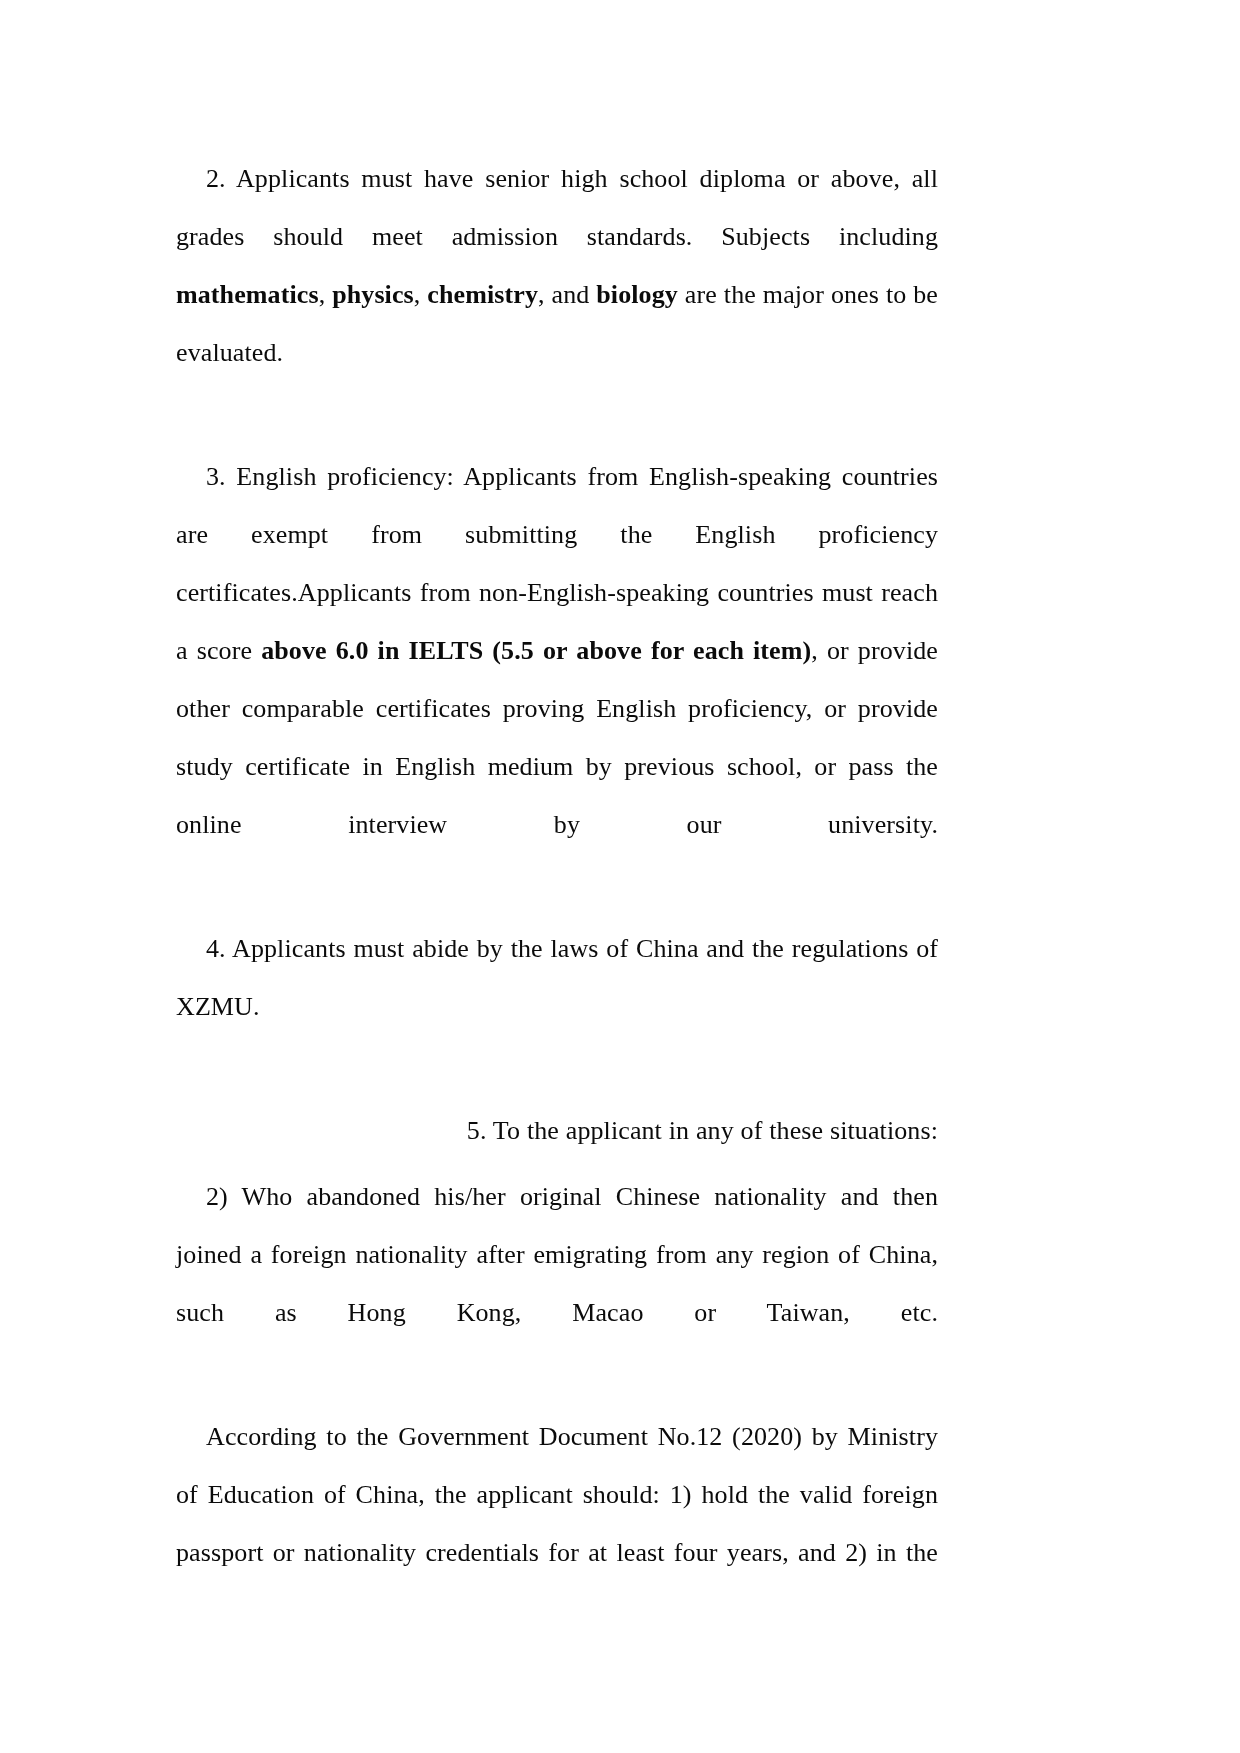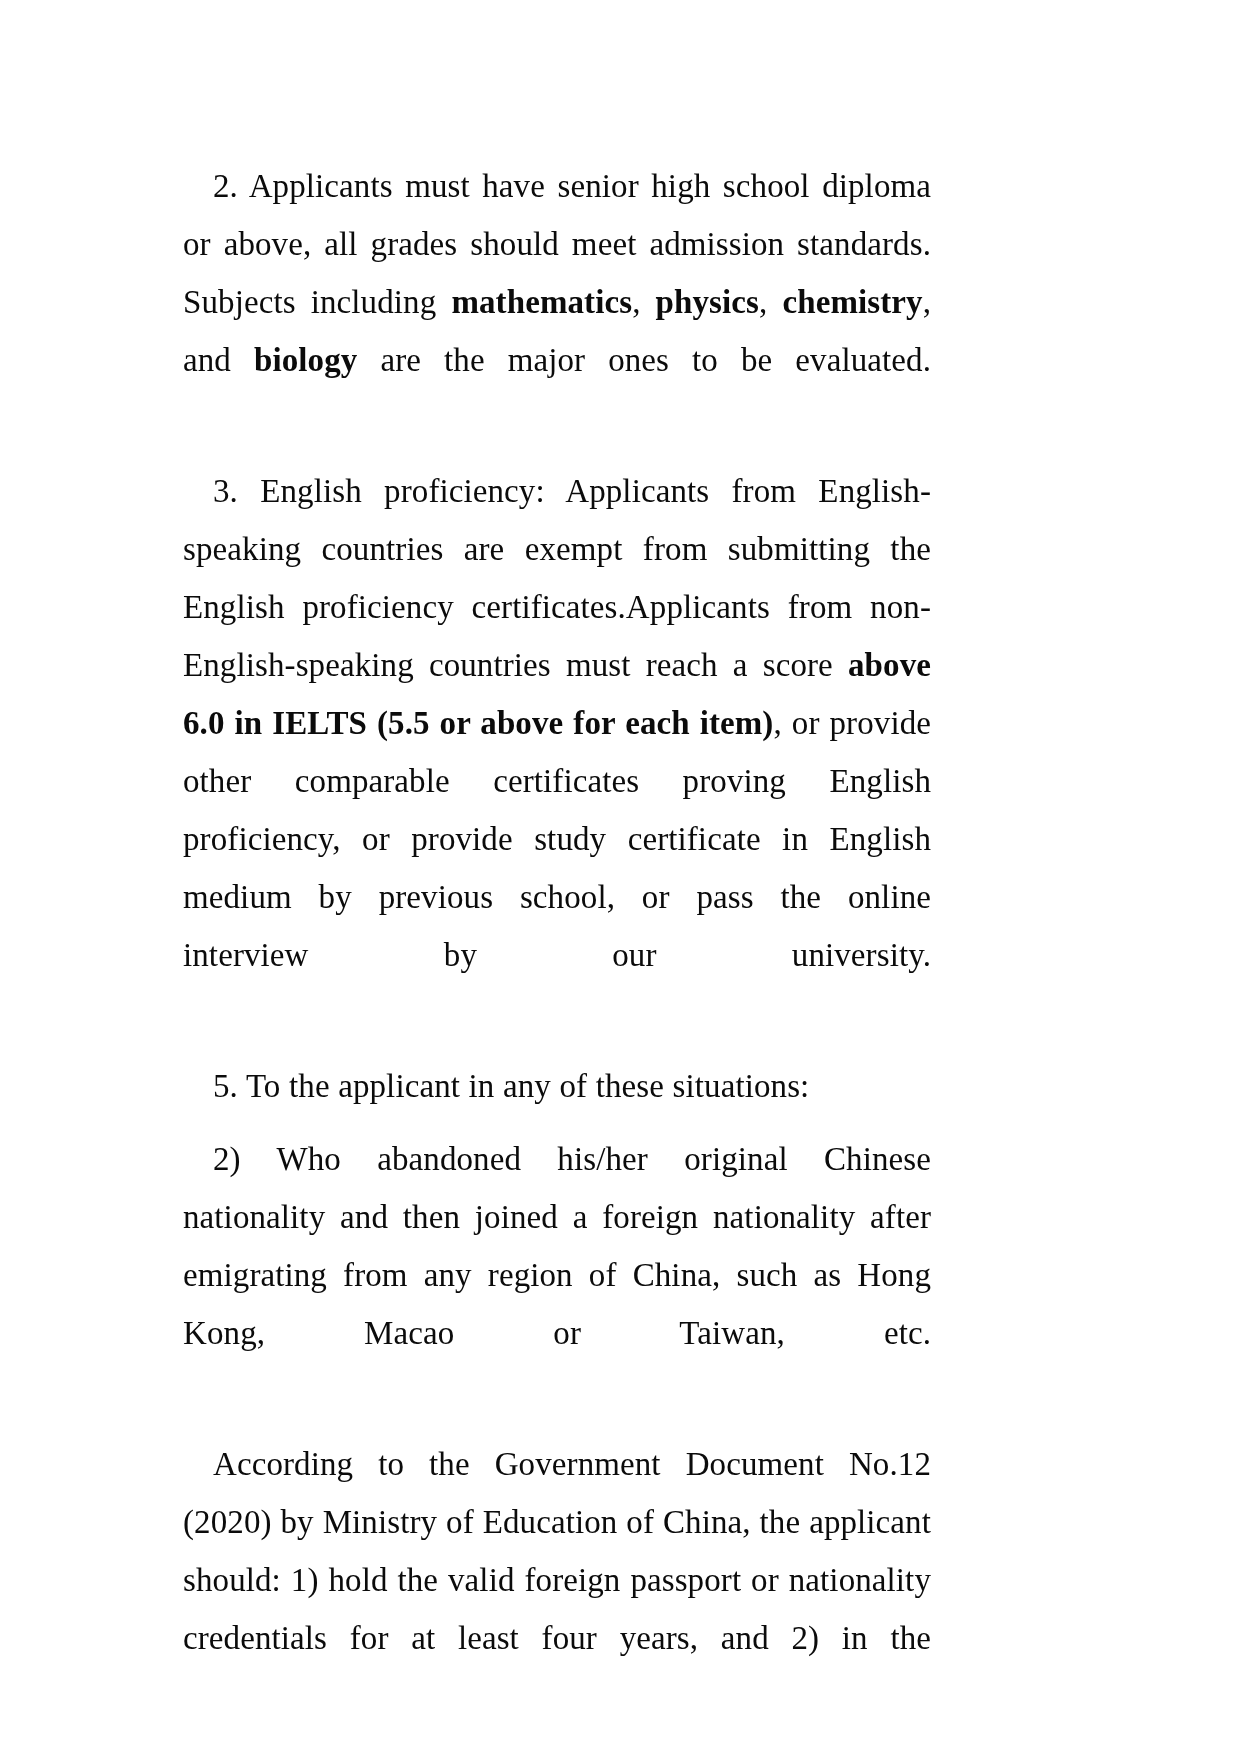--- a/index.html
+++ b/index.html
@@ -24,52 +24,53 @@
     height: 1753px;
     background: #ffffff;
   }
   .text-block {
     position: absolute;
     left: 168px;
     top: 142px;
     width: 778px;
   }
   p.para {
-    margin: 15px;
+    margin: 8px;
     padding: 0;
-    font-size: 33px;
+    font-size: 26px;
     line-height: 58px;
     text-align: justify;
     text-justify: inter-word;
     text-indent: 30px;
     color: #0b0b0b;
     letter-spacing: 0.1px;
     word-spacing: 0.2px;
   }
   
   p.para::after {
     content: "";
     display: inline-block;
     width: 100%;
   }
   
   p.para.single {
-    text-align: left;
+    text-align: right;
   }
   p.para.single::after {
     content: none;
   }
   b.emph {
     font-weight: bold;
   }
 </style>
 </head>
 <body style="color: rgb(11, 11, 11); background: rgb(255, 255, 255);">
 
 <div class="page">
   <div class="text-block">
       <p class="para"><span>2. Applicants must have senior high school diploma or above, all grades should meet admission standards. Subjects including </span><b class="emph">mathematics</b><span>, </span><b class="emph">physics</b><span>, </span><b class="emph">chemistry</b><span>, and </span><b class="emph">biology</b><span> are the major ones to be evaluated.</span></p>
       <p class="para"><span>3. English proficiency: Applicants from English-speaking countries are exempt from submitting the English proficiency certificates.Applicants from non-English-speaking countries must reach a score </span><b class="emph">above 6.0 in IELTS (5.5 or above for each item)</b><span>, or provide other comparable certificates proving English proficiency, or provide study certificate in English medium by previous school, or pass the online interview by our university.</span></p>
+      <p class="para"><span>4. Applicants must abide by the laws of China and the regulations of XZMU.</span></p>
       <p class="para single"><span>5. To the applicant in any of these situations:</span></p>
       <p class="para"><span>2) Who abandoned his/her original Chinese nationality and then joined a foreign nationality after emigrating from any region of China, such as Hong Kong, Macao or Taiwan, etc.</span></p>
       <p class="para"><span>According to the Government Document No.12 (2020) by Ministry of Education of China, the applicant should: 1) hold the valid foreign passport or nationality credentials for at least four years, and 2) in the</span></p>
     </div>
 </div>
 
 </body></html>

